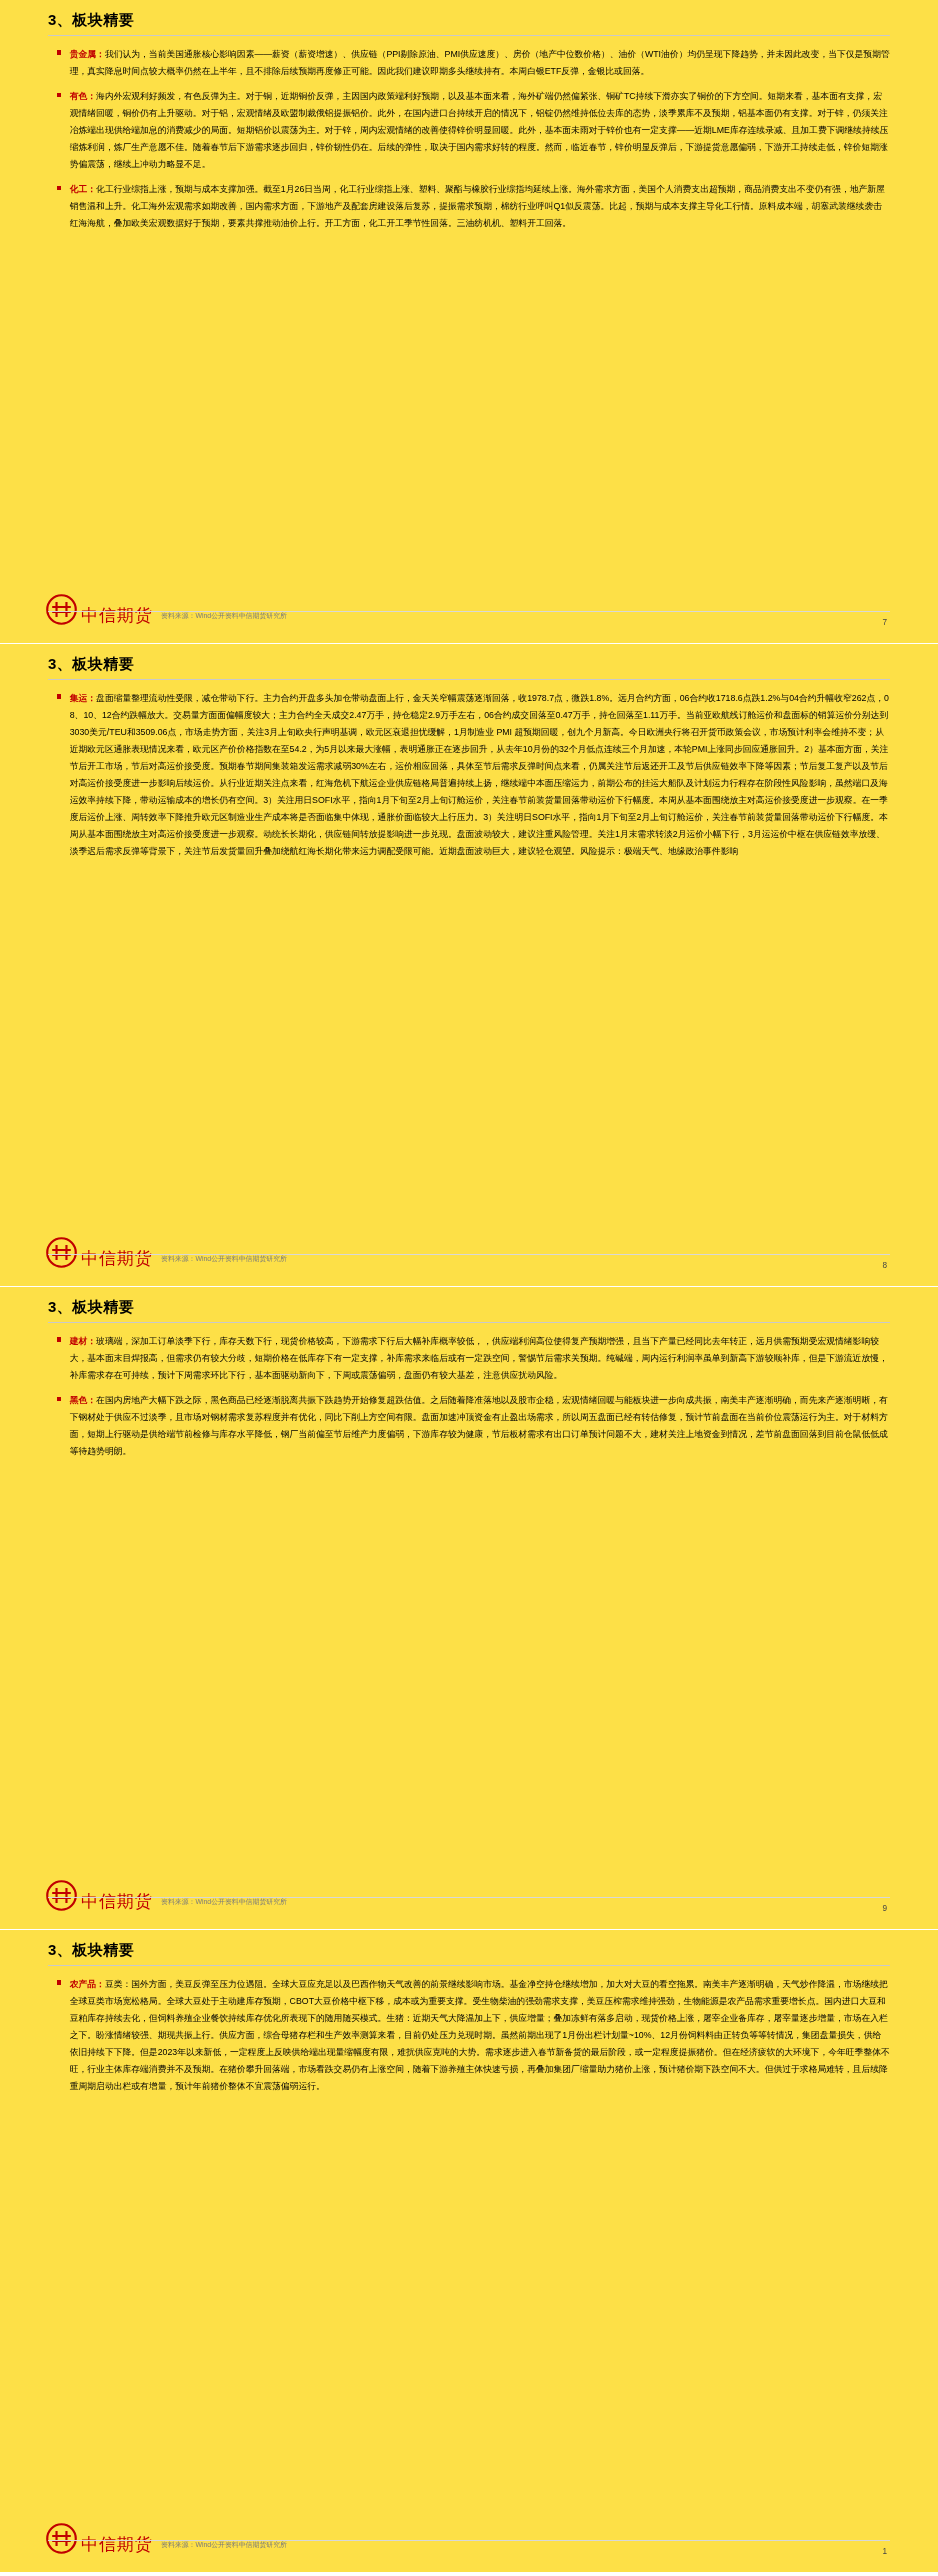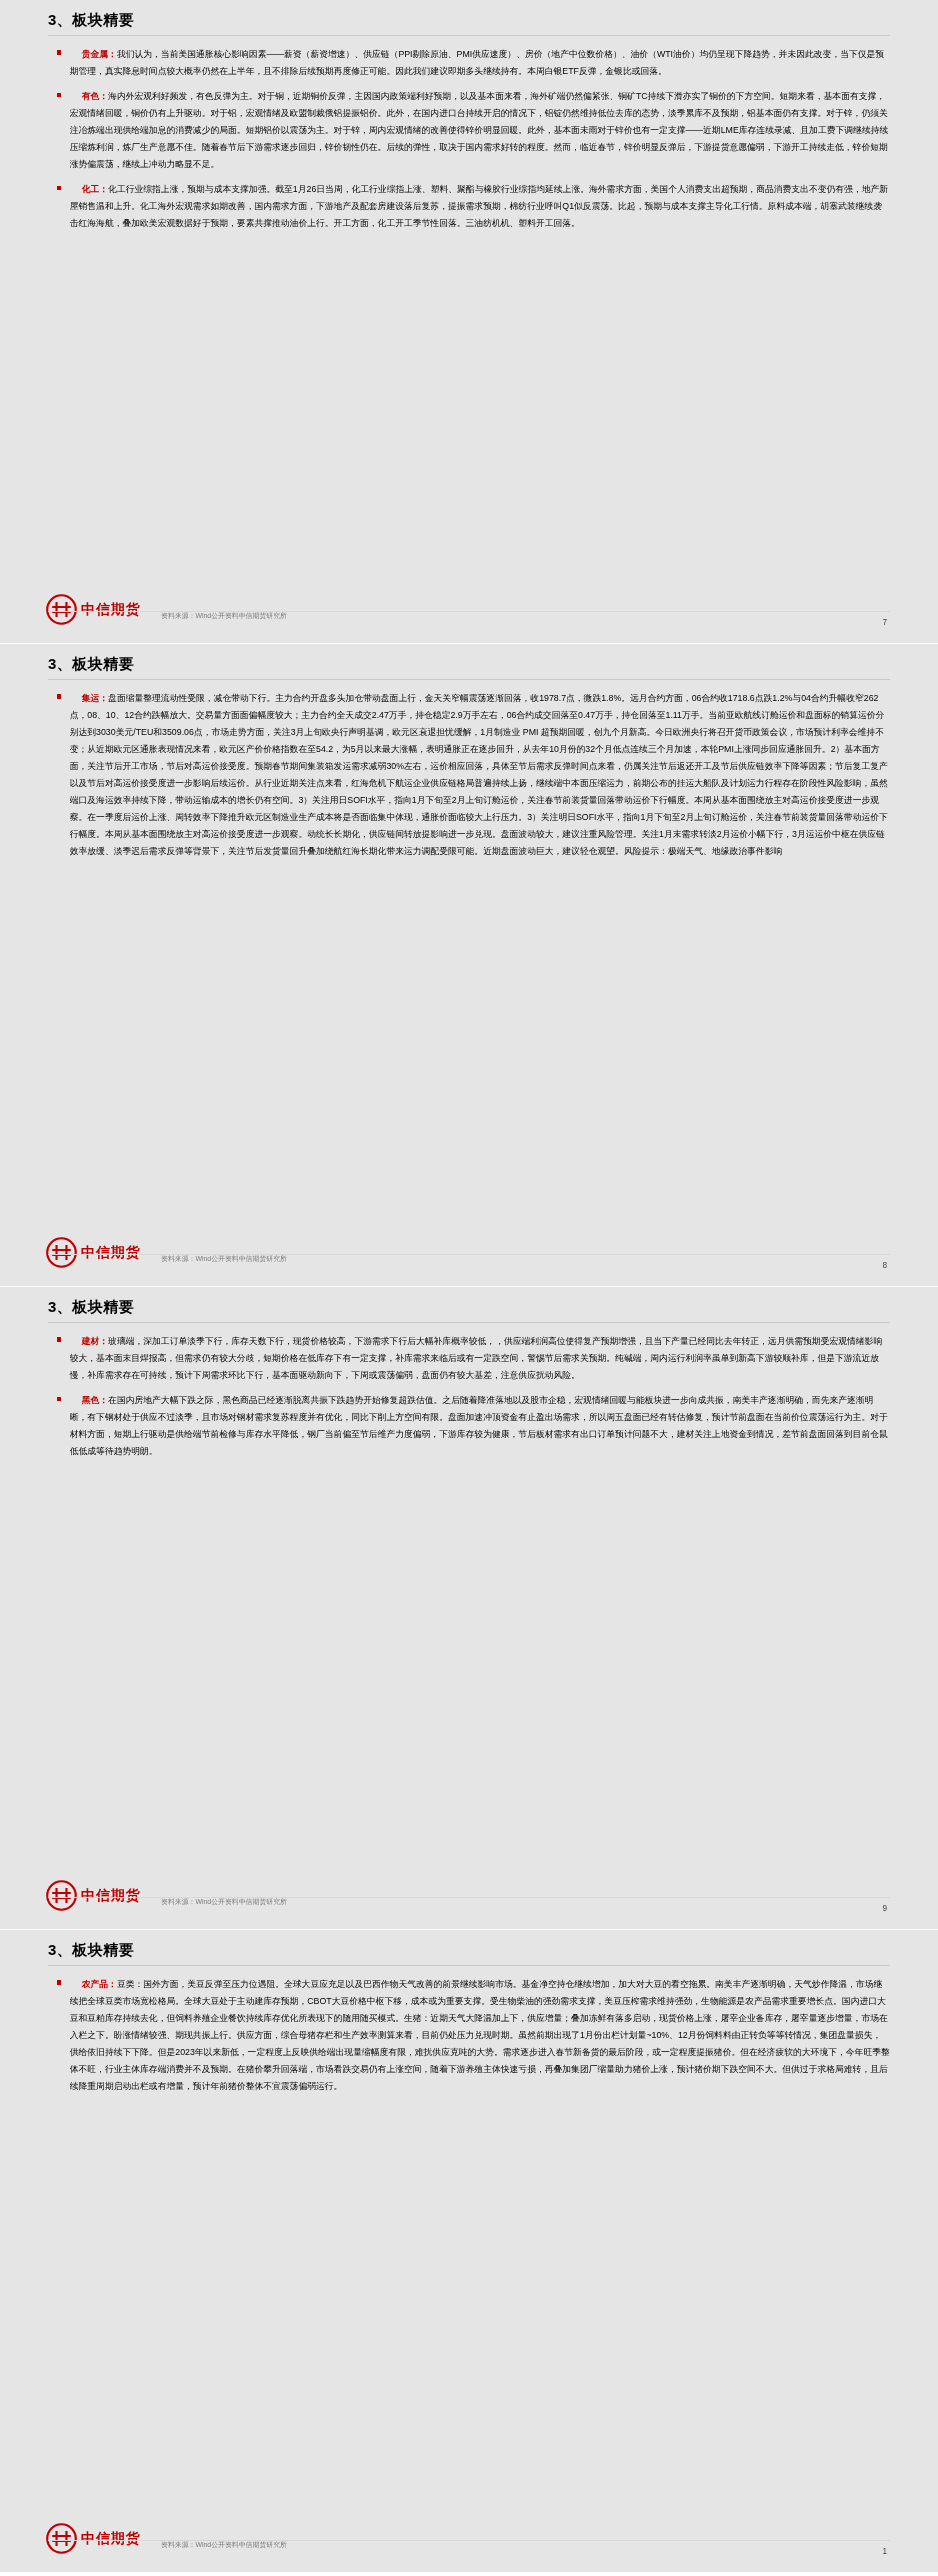--- a/index.html
+++ b/index.html
@@ -2,21 +2,21 @@
 <html style="font-size:14.7px"><head>
 <meta charset="utf-8">
 <style>
   html,body{margin:0;padding:0;background:#ffffff;}
   body{font-family:"Liberation Sans","DejaVu Sans",sans-serif;color:#000;}
   .page-stack{width:938px;}
   .slide{
     position:relative;
     width:938px;
     height:643px;
-    background:#e5e5e5;
+    background:#fde047;
     box-sizing:border-box;
     overflow:hidden;
   }
   .slide + .slide{border-top:0.9px solid #ffffff;}
   .slide-title{
     position:absolute;
     left:48px;
     top:11px;
     font-size:15px;
     font-weight:bold;
@@ -55,42 +55,41 @@
     font-weight:bold;
     color:#c00000;
     font-size:8.8px;
   }
   .item .txt{
     font-size:8.8px;
     line-height:14px;
     color:#000;
     text-align:justify;
     word-break:break-all;
-    margin-left:12px;
   }
   .footer-logo{
     position:absolute;
     left:46px;
     bottom:16.5px;
     width:108px;
     height:33px;
   }
   .logo-mark{
     position:absolute;
     left:0;
     top:0;
     width:31px;
     height:31px;
   }
   .logo-text{
     position:absolute;
     left:35px;
-    top:3px;
-    font-size:14px;
-    font-weight:bold;
+    top:10px;
+    font-size:17px;
+    font-weight:normal;
     color:#c00000;
     letter-spacing:0.9px;
     line-height:24px;
   }
   .footer-source{
     position:absolute;
     left:161px;
     bottom:22px;
     font-size:6.9px;
     color:#7a7a7a;

